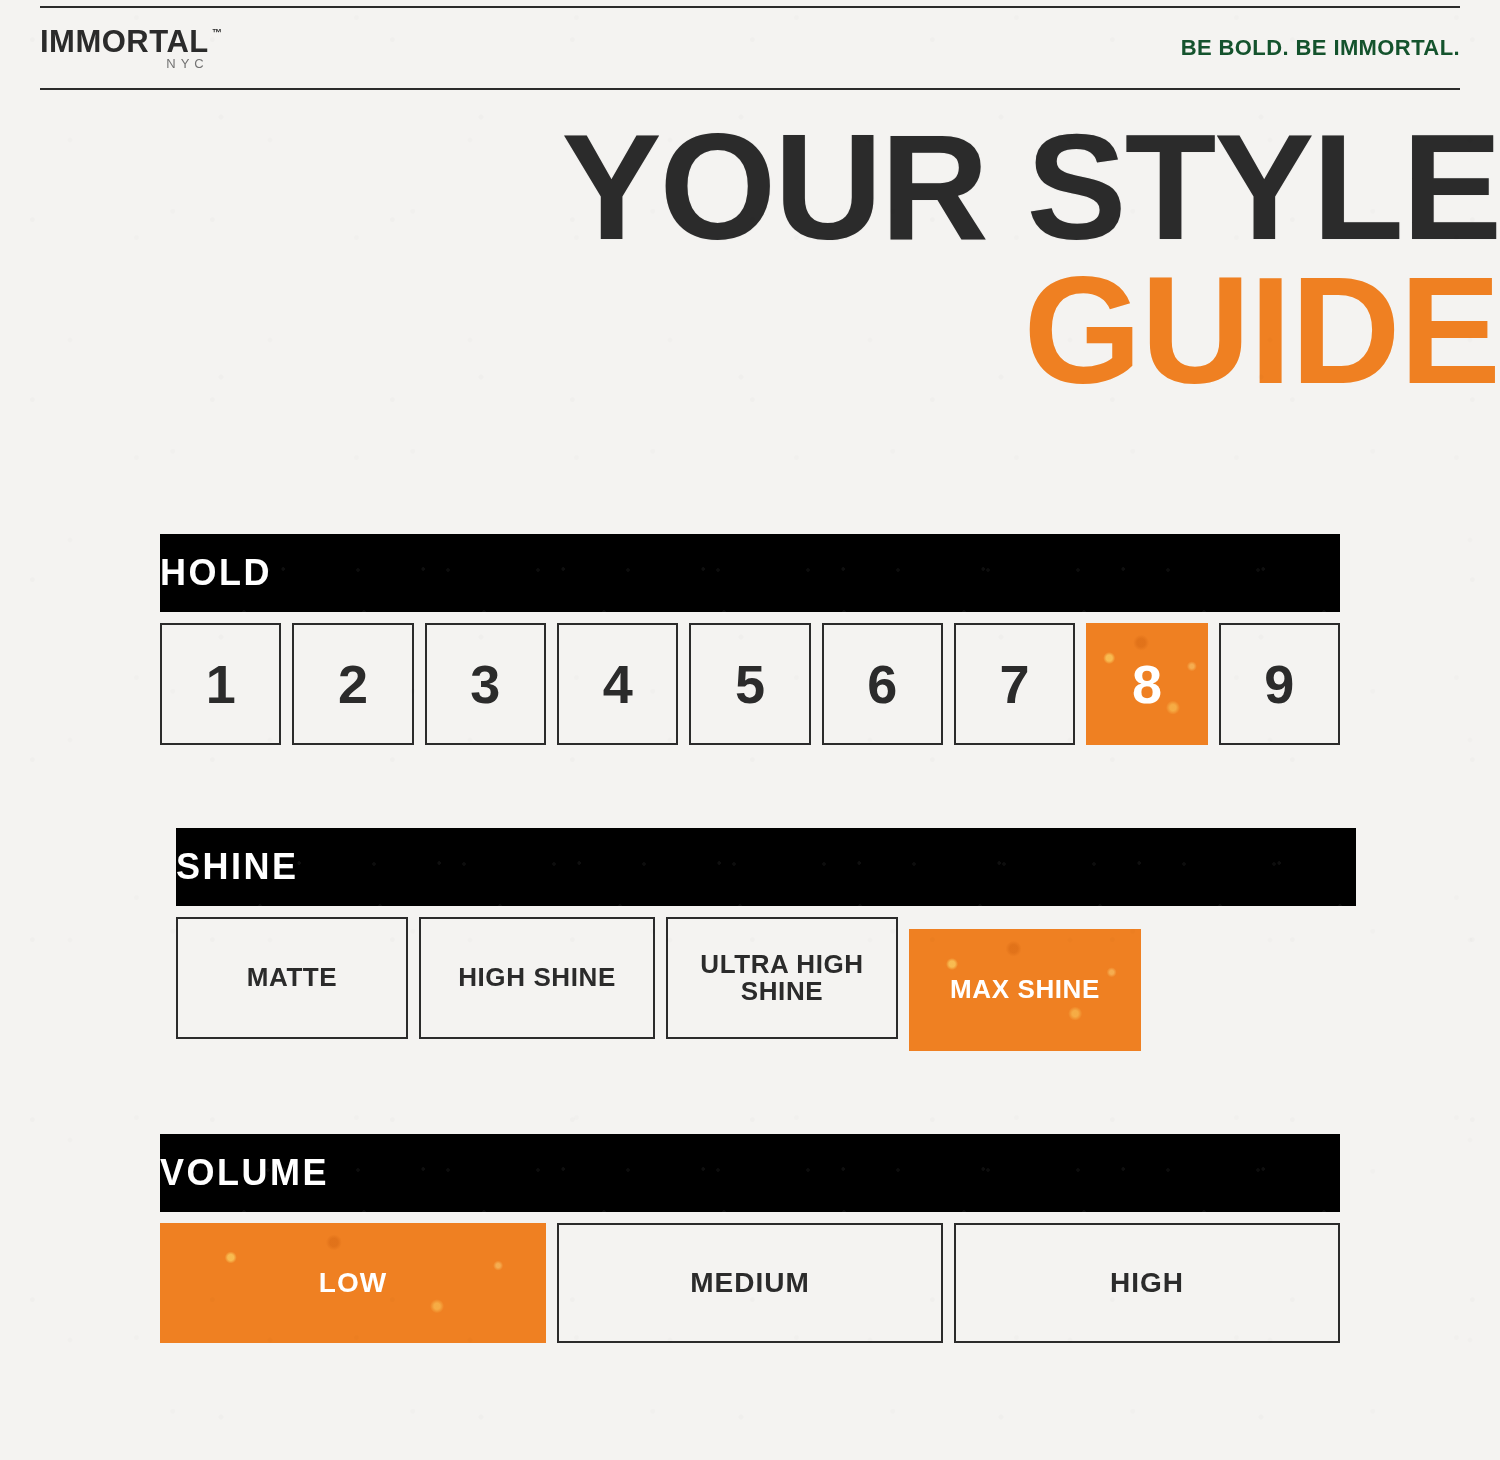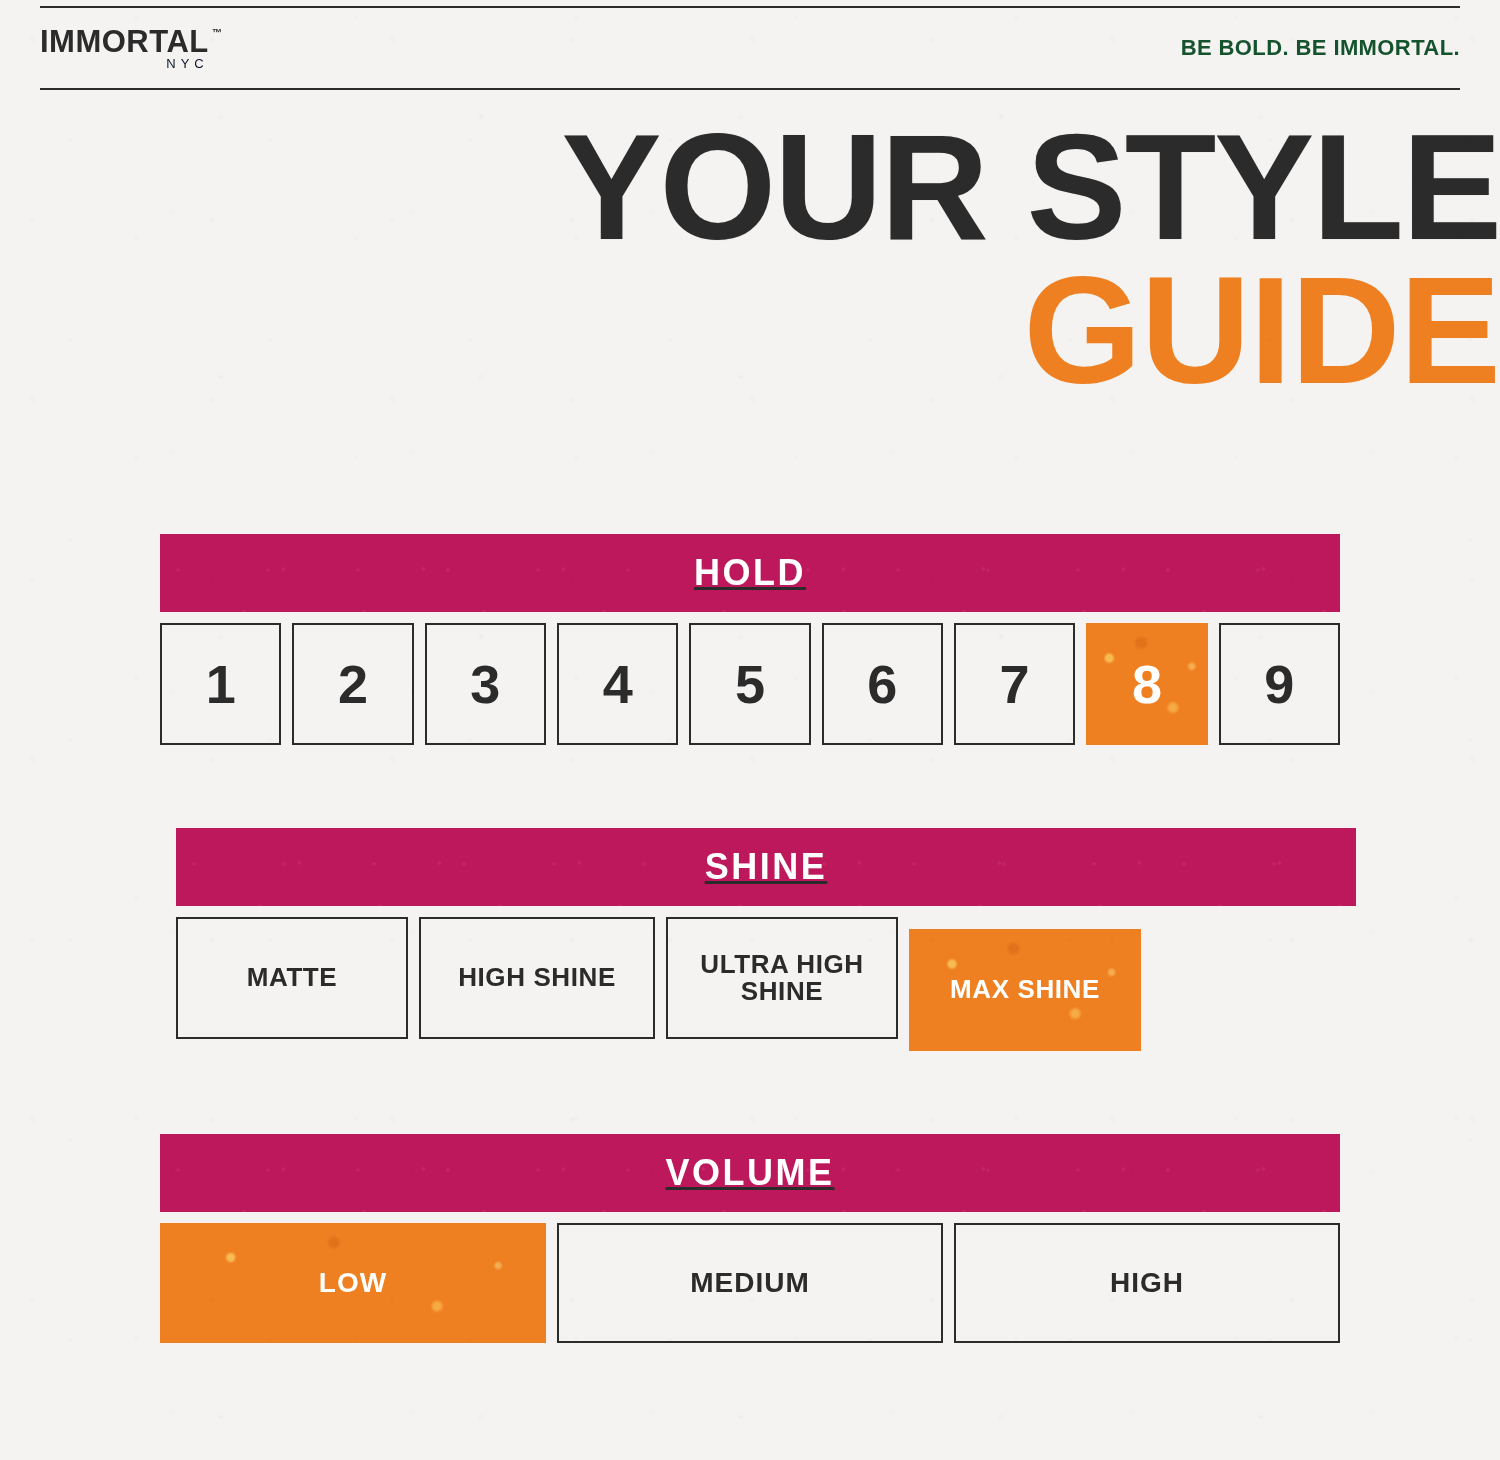--- a/index.html
+++ b/index.html
@@ -77,21 +77,21 @@
     right: -13px;
     top: 2px;
     font-size: 10px;
     font-weight: bold;
   }
   .brand-sub {
     align-self: flex-end;
     font-size: 13px;
     letter-spacing: 5px;
     margin-top: 0;
-    color: #0f172a;
+    color: #737373;
   }
   .tagline {
     font-size: 22px;
     font-weight: bold;
     letter-spacing: 0.4px;
     color: #14532d;
   }
 
   
   .title-block {
@@ -118,28 +118,27 @@
     margin-top: 2px;
   }
 
   
   .section {
     position: absolute;
     left: 160px;
     width: 1180px;
   }
   .section-bar {
-    background: #be185d;
+    background: #000000;
     height: 78px;
     display: flex;
     align-items: center;
-    justify-content: center;
+    justify-content: flex-start;
     position: relative;
     overflow: hidden;
-    text-decoration: underline;
   }
   .section-bar::after {
     content: "";
     position: absolute;
     inset: 0;
     background:
       radial-gradient(circle at 20% 40%, rgba(255,255,255,0.05) 0 1.5px, transparent 2px),
       radial-gradient(circle at 70% 65%, rgba(255,255,255,0.05) 0 1.5px, transparent 2px),
       radial-gradient(circle at 88% 25%, rgba(255,255,255,0.06) 0 1.5px, transparent 2px);
     background-size: 90px 90px, 120px 120px, 140px 140px;

